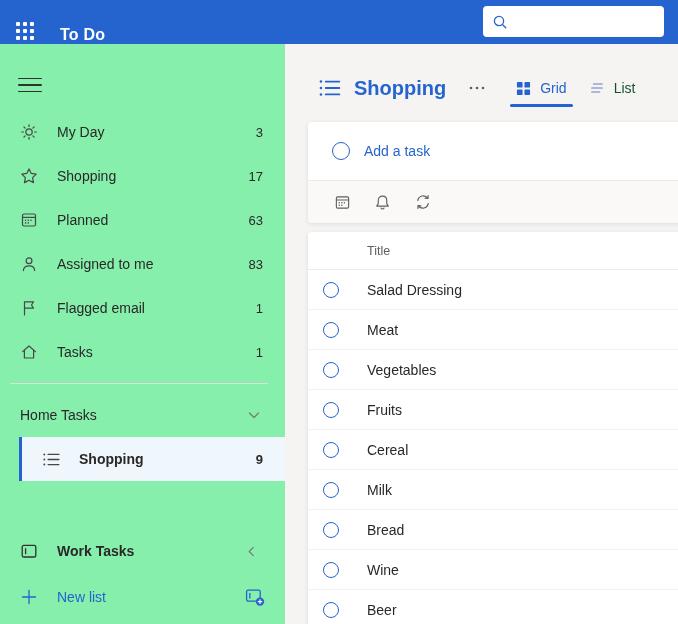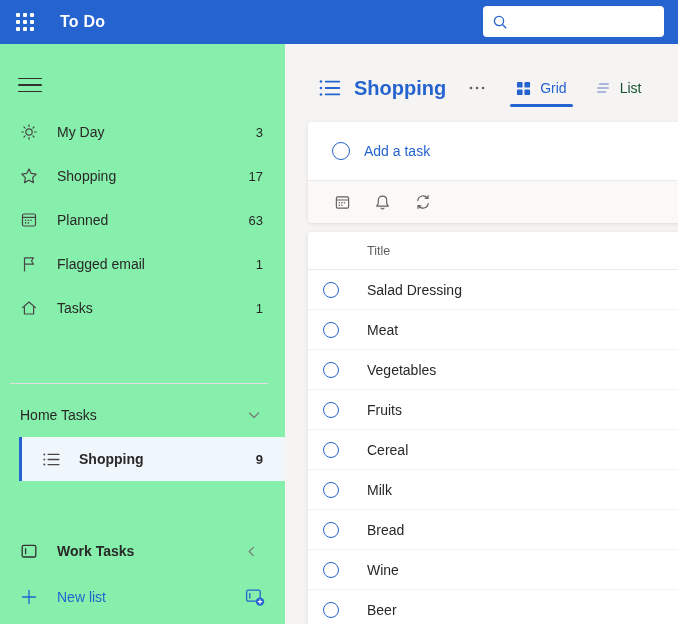--- a/index.html
+++ b/index.html
@@ -4,21 +4,21 @@
 <style>
   html,body{margin:0;padding:0}
   body{
     width:678px;height:624px;overflow:hidden;position:relative;
     font-family:"Liberation Sans",sans-serif;background:#fff;
     -webkit-font-smoothing:antialiased;
   }
   svg{display:block}
 
   
-  .topbar{position:absolute;top:0;left:0;right:0;height:44px;background:#2564cf;display:flex;align-items:center}
+  .topbar{position:absolute;top:0;left:0;right:0;height:44px;background:#2564cf;display:flex;align-items:flex-end}
   .waffle{margin-left:12px;display:grid;grid-template-columns:repeat(3,4px);grid-template-rows:repeat(3,4px);gap:3px;cursor:pointer;padding:4px}
   .waffle i{width:4px;height:4px;background:#fff;border-radius:1px}
   .topbar-title{color:#fff;font-weight:700;font-size:16px;margin-left:22px;letter-spacing:.2px}
   .search{position:absolute;left:483px;top:6px;width:181px;height:31px;background:#fff;border-radius:4px;display:flex;align-items:center;box-sizing:border-box}
   .search .sicon{margin-left:9px}
   .search input{border:0;outline:none;flex:1;min-width:0;height:100%;background:transparent;font:13px "Liberation Sans",sans-serif;padding:0 8px 0 6px;color:#292827}
 
   
   .sidebar{position:absolute;top:44px;left:0;width:285px;bottom:0;background:#86efac}
   .hamburger{position:absolute;top:30px;left:18px;width:24px;height:22px;display:flex;flex-direction:column;justify-content:center;gap:5px;cursor:pointer}
@@ -40,21 +40,21 @@
   .workrow{position:absolute;top:487px;left:0;right:0;height:40px;display:flex;align-items:center;padding:0 26px 0 20px;box-sizing:border-box;cursor:pointer}
   .workrow-label{margin-left:17px;font-size:14px;font-weight:700;color:#292827}
   .newlist{position:absolute;top:533px;left:0;right:0;height:40px;display:flex;align-items:center;padding:0 20px;box-sizing:border-box;cursor:pointer}
   .newlist-label{margin-left:17px;font-size:14px;color:#2564cf}
 
   
   .main{position:absolute;top:44px;left:285px;right:0;bottom:0;background:#f5f4f3;overflow:hidden}
   .main-header{position:absolute;top:22px;left:33px;height:44px;display:flex;align-items:center}
   .list-title{font-size:20px;font-weight:700;color:#2564cf;margin-left:12px}
   .more-btn{margin-left:18px;cursor:pointer;padding:4px}
-  .tabs{display:flex;align-items:flex-end;margin-left:26px;gap:28px}
+  .tabs{display:flex;align-items:flex-end;margin-left:26px;gap:22px}
   .tab{display:flex;align-items:center;gap:9px;font-size:14px;position:relative;cursor:pointer}
   .tab.active{color:#2564cf}
   .tab.active::after{content:"";position:absolute;left:-6px;right:-6px;bottom:-11px;height:3px;border-radius:2px;background:#2564cf}
   .tab.inactive{color:#14532d}
   .tab.inactive .tabicon{color:#5f7dc4}
 
   .addcard{position:absolute;left:23px;top:78px;width:390px;background:#fff;border-radius:4px;box-shadow:0 1px 4px rgba(0,0,0,.10);overflow:hidden}
   .addrow{height:58px;display:flex;align-items:center;padding-left:24px;cursor:text}
   .addcircle{width:18px;height:18px;border:1.5px solid #2564cf;border-radius:50%;box-sizing:border-box;flex:0 0 auto;cursor:pointer}
   .addlabel{margin-left:14px;font-size:14px;color:#2564cf}
@@ -137,20 +137,30 @@
             <circle cx="5.6" cy="9.2" r=".8"></circle>
               <circle cx="8.3" cy="9.2" r=".8"></circle>
               <circle cx="11" cy="9.2" r=".8"></circle>
             <circle cx="5.6" cy="11.9" r=".8"></circle>
               <circle cx="8.3" cy="11.9" r=".8"></circle>
           </g>
         </svg>
       </span>
       <span class="sblabel">Planned</span>
       <span class="sbcount">63</span>
+    </div>
+    <div class="sbitem">
+      <span class="sbicon">
+        <svg width="18" height="18" viewBox="0 0 18 18" fill="none" stroke="currentColor" stroke-width="1.2" stroke-linecap="round">
+          <circle cx="9" cy="5.8" r="2.9"></circle>
+            <path d="M3.4 15.6c0-3.1 2.5-4.7 5.6-4.7s5.6 1.6 5.6 4.7"></path>
+        </svg>
+      </span>
+      <span class="sblabel">Assigned to me</span>
+      <span class="sbcount">83</span>
     </div>
     <div class="sbitem">
       <span class="sbicon">
         <svg width="18" height="18" viewBox="0 0 18 18" fill="none" stroke="currentColor" stroke-width="1.2" stroke-linejoin="round" stroke-linecap="round">
           <path d="M4.5 16V2.8h9L11.5 6l2 3.2h-9"></path>
         </svg>
       </span>
       <span class="sblabel">Flagged email</span>
       <span class="sbcount">1</span>
     </div>

